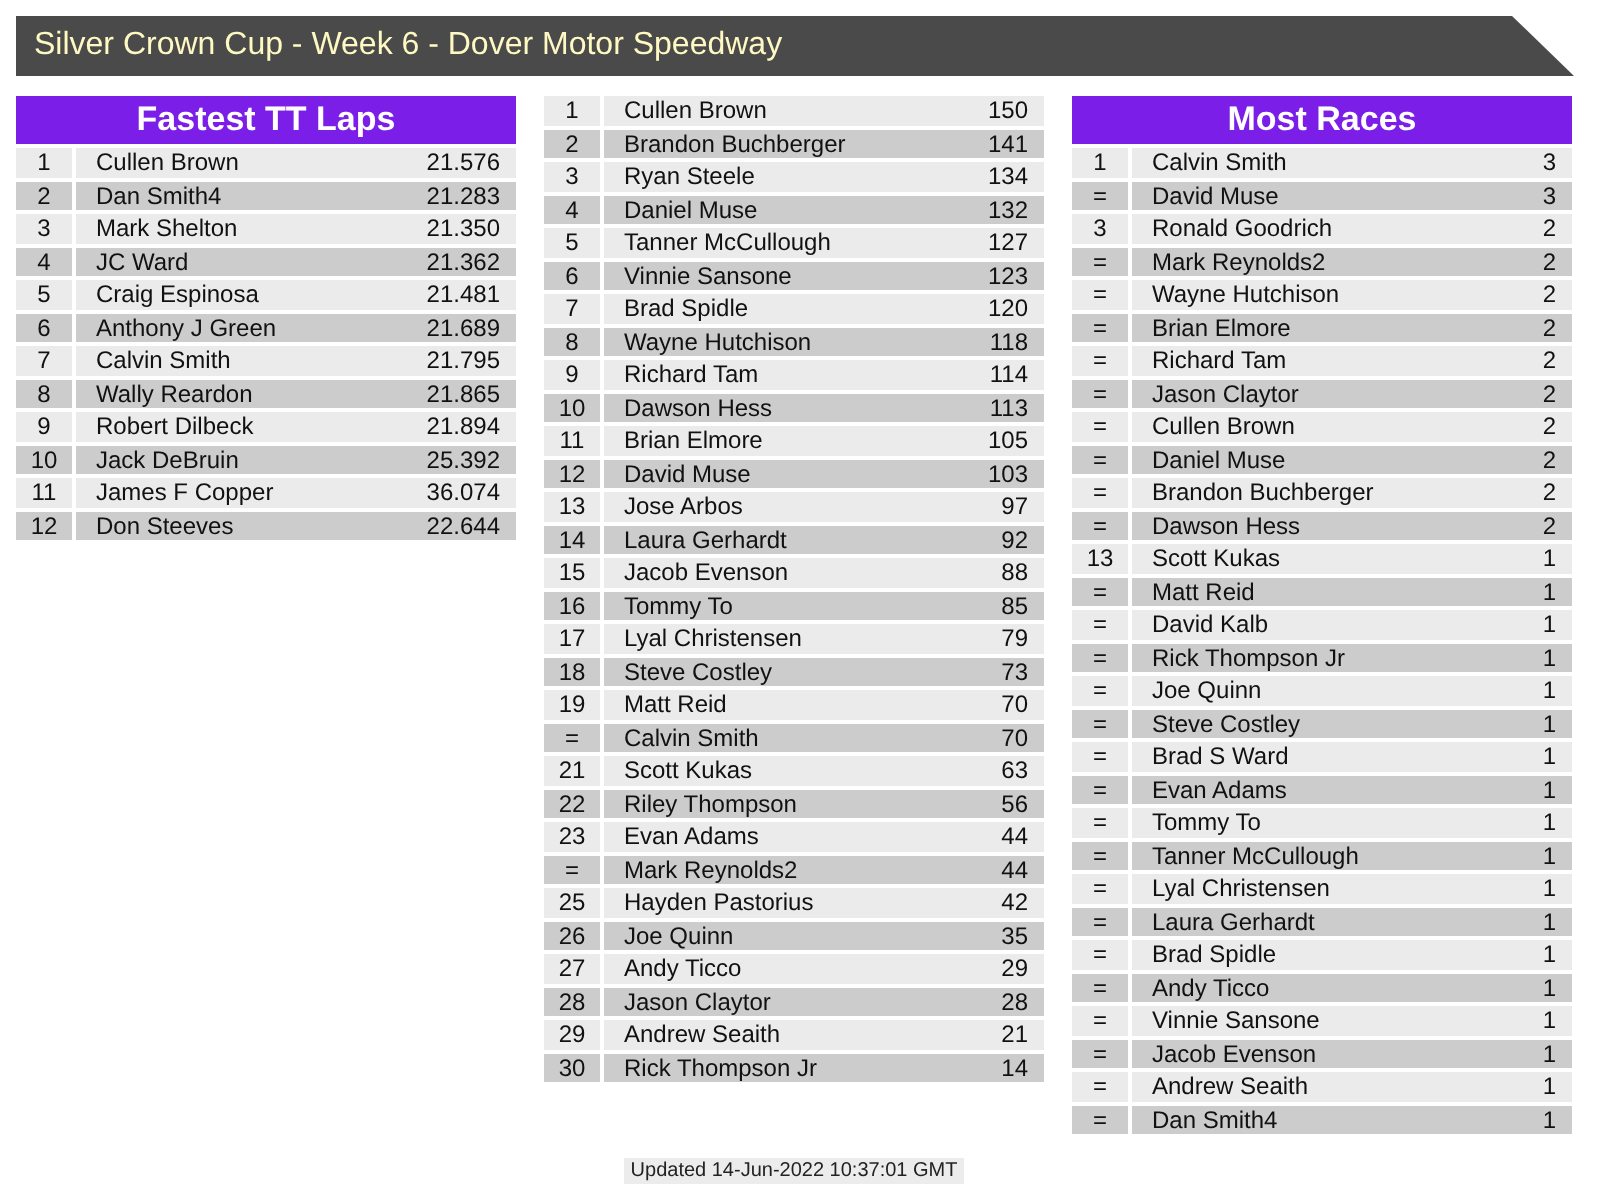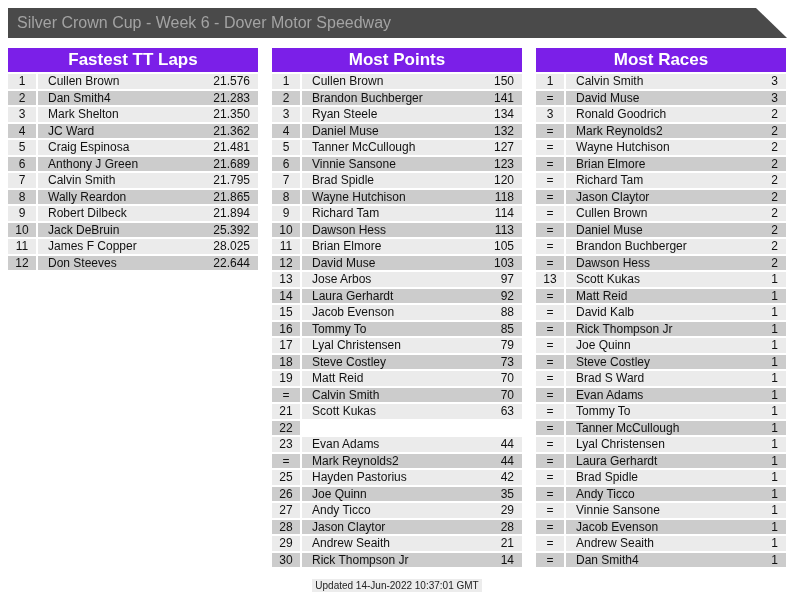--- a/index.html
+++ b/index.html
@@ -10,21 +10,21 @@
     font-family: "Liberation Sans", sans-serif;
     color: #111;
     overflow: hidden;
   }
   .page { padding: 8px; }
 
   .title-bar {
     width: 779px;
     height: 30px;
     background: var(--titlebar-bg, #4a4a4a);
-    color: #a3a3a3;
+    color: #fef9c3;
     font-size: 16px;
     line-height: 30px;
     padding-left: 9px;
     clip-path: polygon(0 0, calc(100% - 31px) 0, 100% 100%, 0 100%);
     white-space: nowrap;
   }
 
   .boards {
     display: flex;
     gap: 14px;
@@ -161,35 +161,34 @@
             <div class="rank">10</div>
             <div class="main">
               <span>Jack DeBruin</span>
               <span>25.392</span>
             </div>
           </div>
           <div class="row odd">
             <div class="rank">11</div>
             <div class="main">
               <span>James F Copper</span>
-              <span>28.025</span>
+              <span>36.074</span>
             </div>
           </div>
           <div class="row even">
             <div class="rank">12</div>
             <div class="main">
               <span>Don Steeves</span>
               <span>22.644</span>
             </div>
           </div>
         </div>
     </div>
 
     <div class="board">
-      <div class="board-header">Most Points</div>
       <div>
           <div class="row odd">
             <div class="rank">1</div>
             <div class="main">
               <span>Cullen Brown</span>
               <span>150</span>
             </div>
           </div>
           <div class="row even">
             <div class="rank">2</div>
@@ -326,20 +325,24 @@
           </div>
           <div class="row odd">
             <div class="rank">21</div>
             <div class="main">
               <span>Scott Kukas</span>
               <span>63</span>
             </div>
           </div>
           <div class="row even">
             <div class="rank">22</div>
+            <div class="main">
+              <span>Riley Thompson</span>
+              <span>56</span>
+            </div>
           </div>
           <div class="row odd">
             <div class="rank">23</div>
             <div class="main">
               <span>Evan Adams</span>
               <span>44</span>
             </div>
           </div>
           <div class="row even">
             <div class="rank">=</div>

